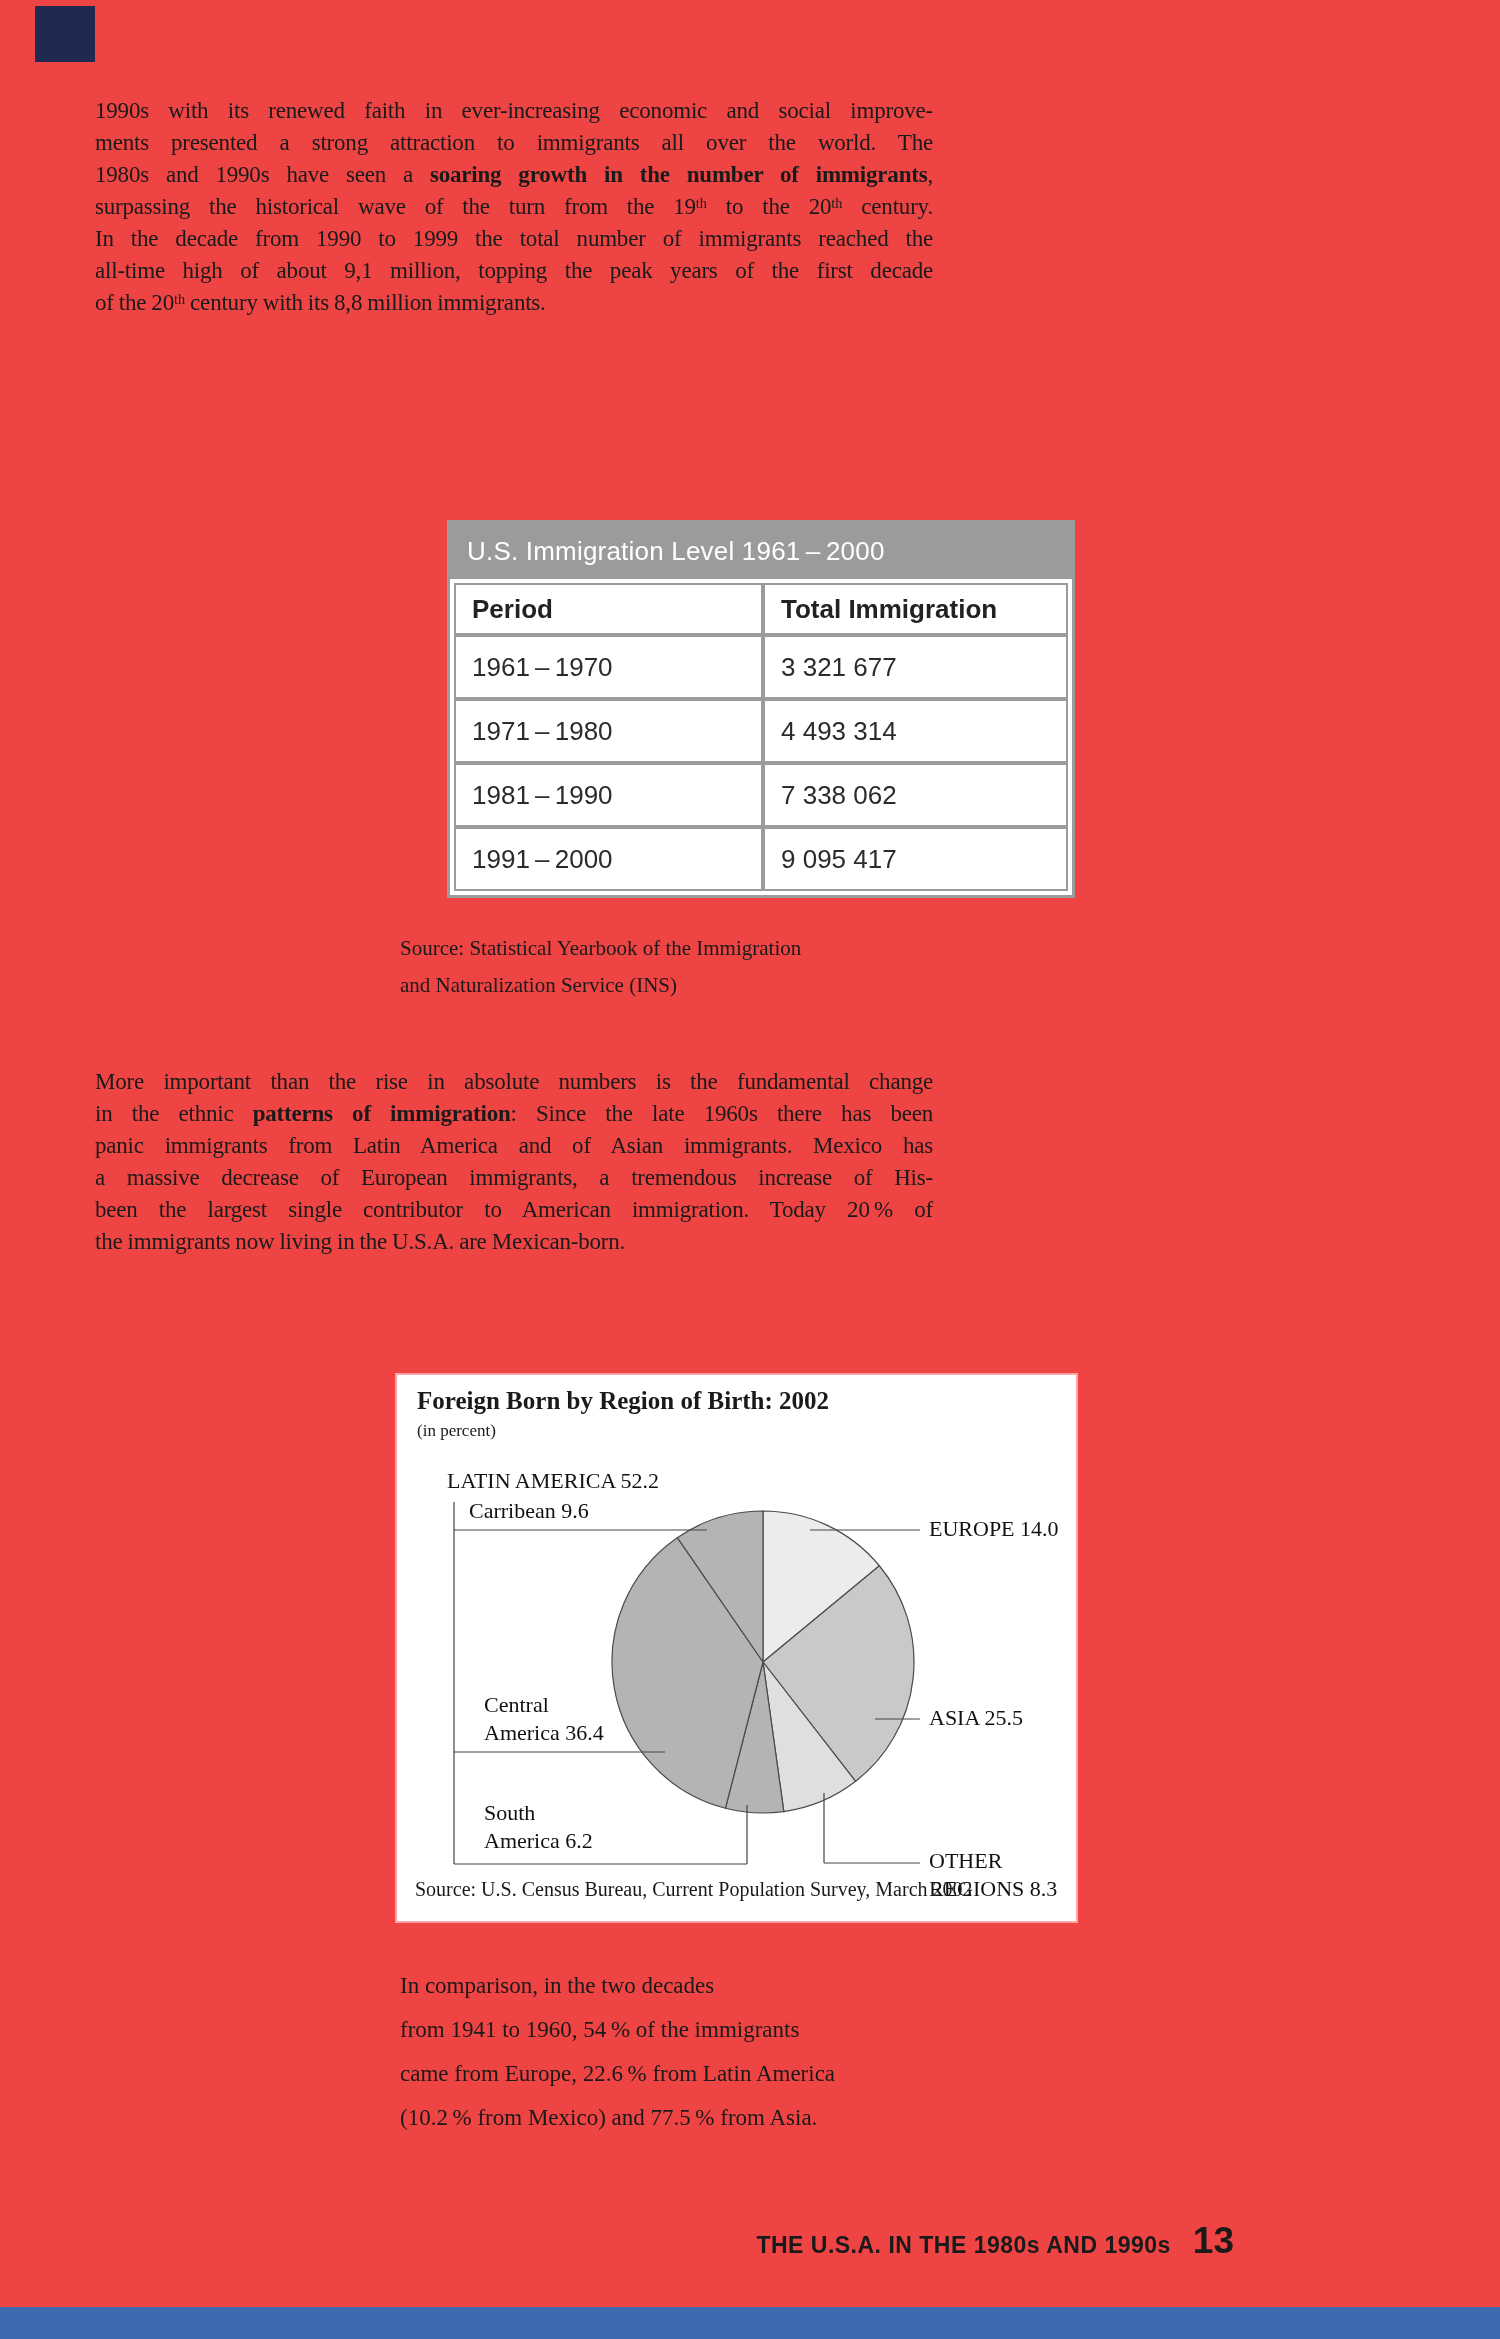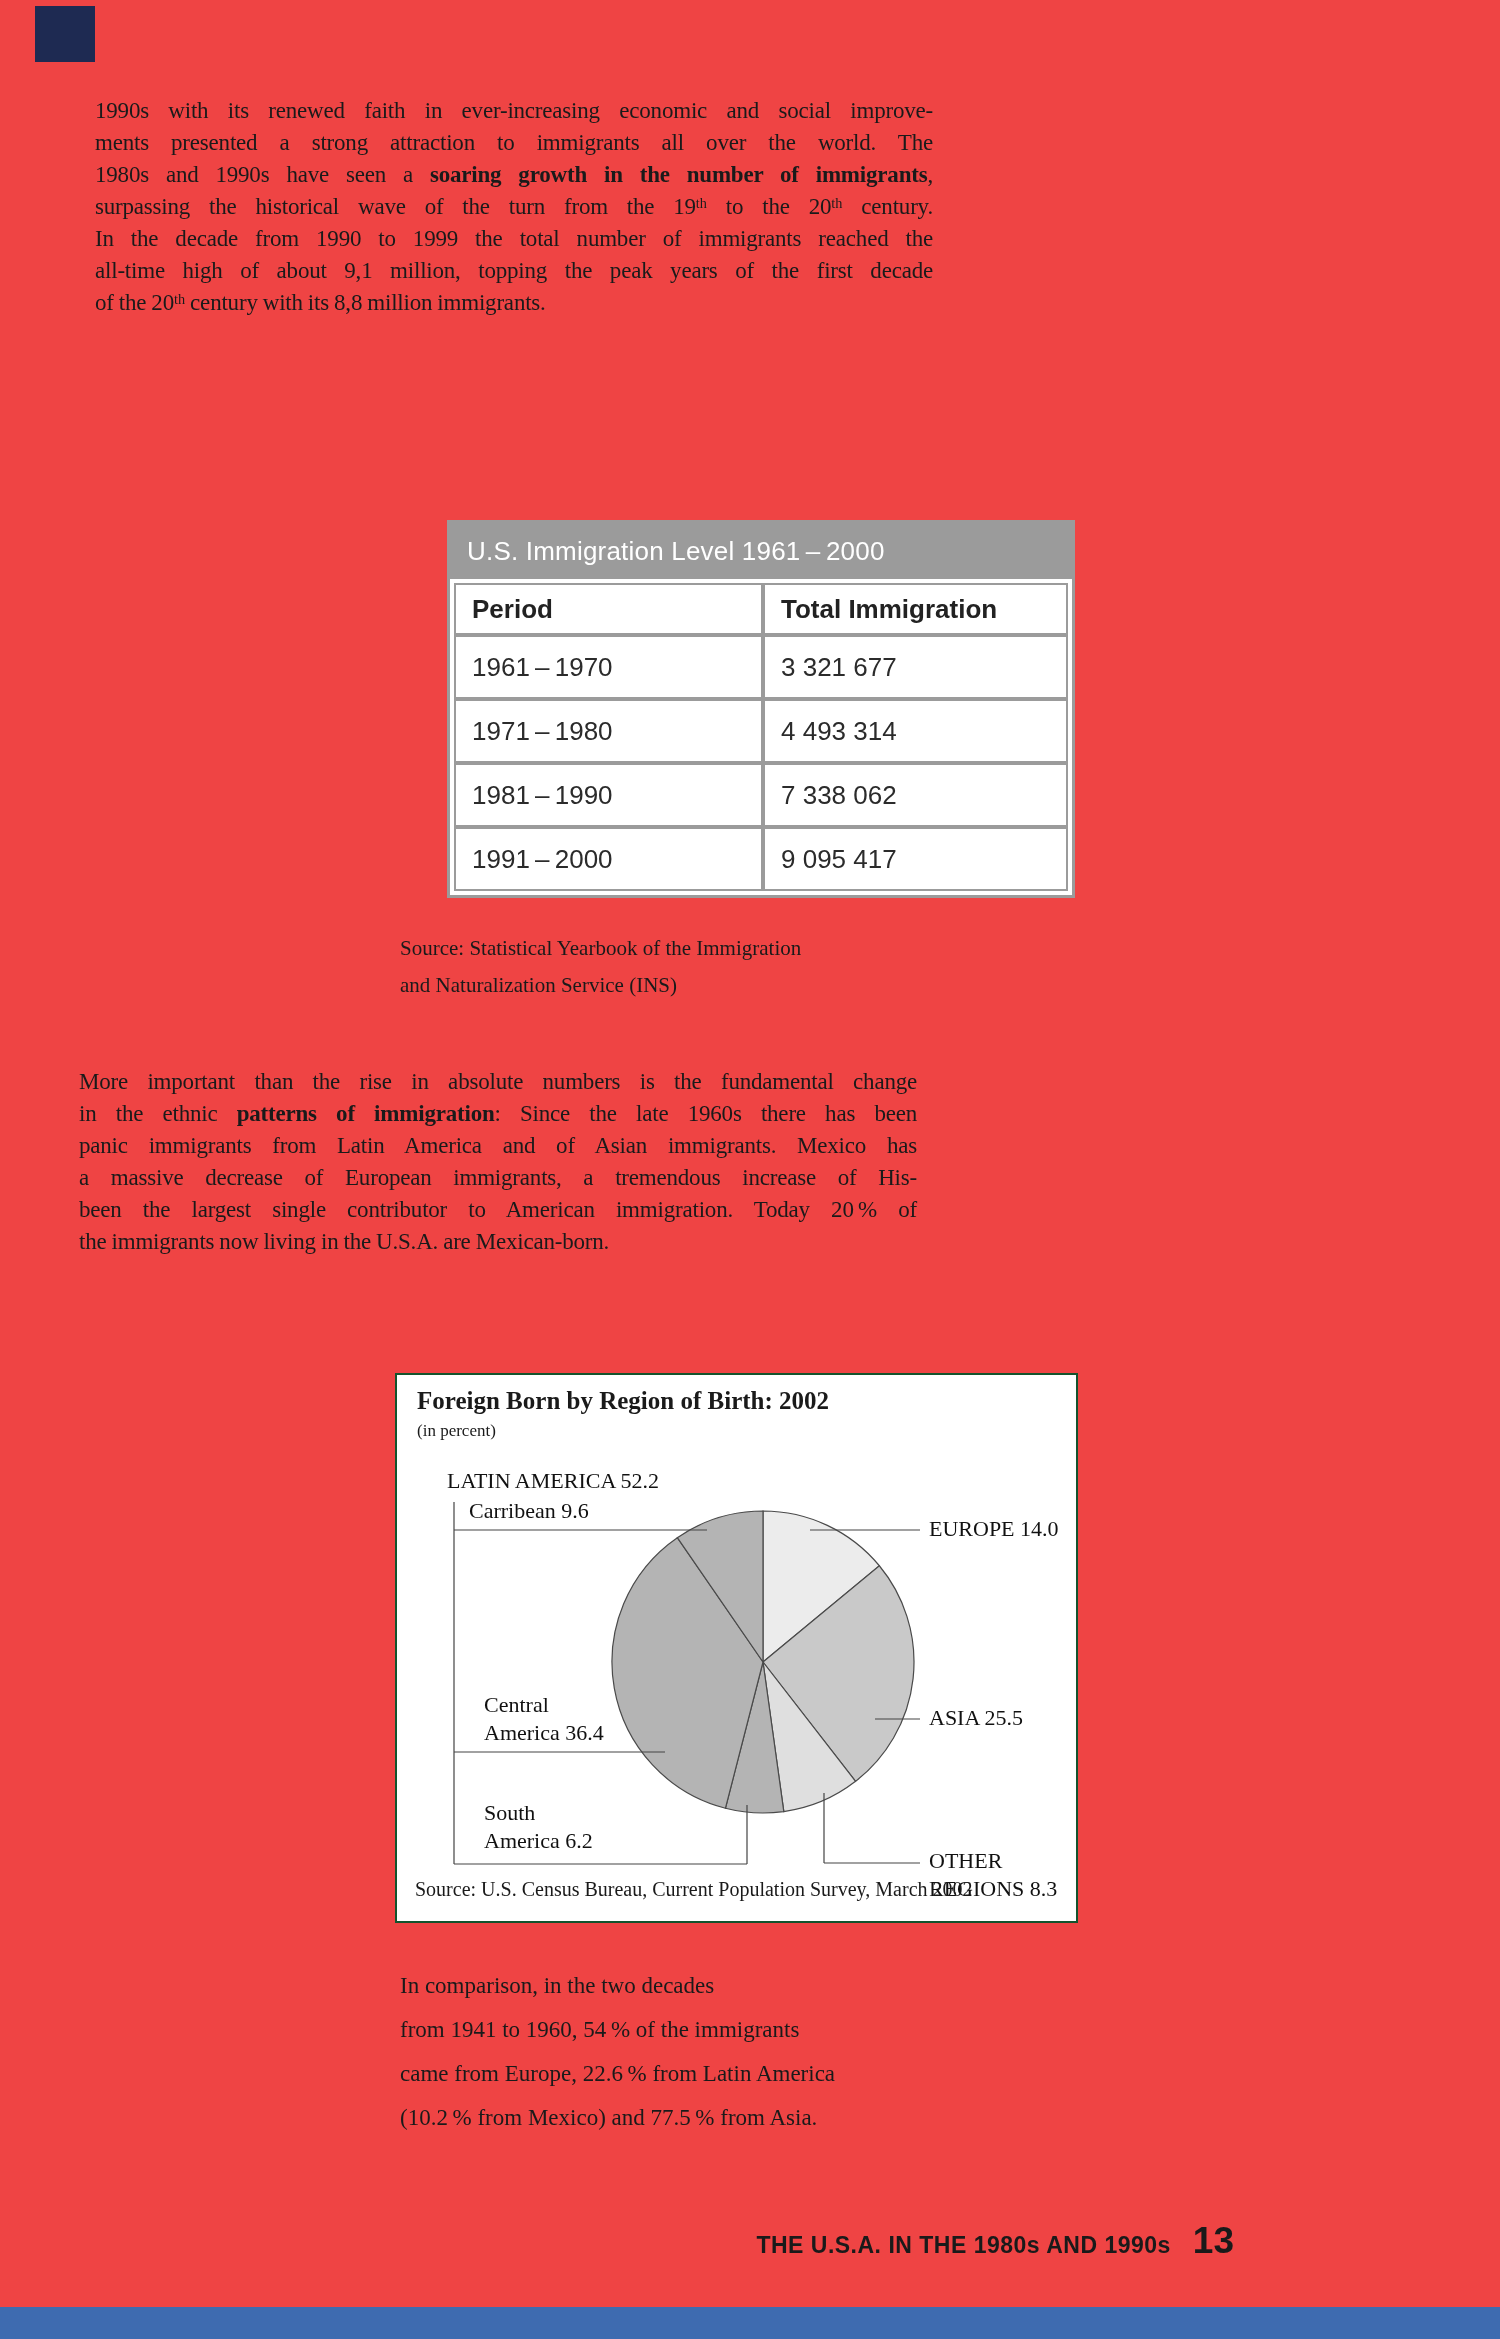--- a/index.html
+++ b/index.html
@@ -13,42 +13,42 @@
 
   
   .para{position:absolute;}
   .para .tline{height:32px;line-height:32px;font-size:23px;letter-spacing:-0.2px;word-spacing:-0.5px;}
   .para.justify .tline{text-align:justify;text-align-last:justify;}
   .para.justify .tline:last-child{text-align-last:left;}
   .seg-b{font-weight:700;}
   .seg-sup{font-size:62%;position:relative;top:-0.45em;letter-spacing:0;}
 
   #paragraph-1{left:95px;top:95px;width:838px;}
-  #paragraph-2{left:79px;top:1066px;width:838px;font-family:Liberation Serif, serif;}
+  #paragraph-2{left:95px;top:1066px;width:838px;font-family:Liberation Serif, serif;}
   #paragraph-3{left:400px;top:1964px;width:640px;}
   #paragraph-3 .tline{height:44px;line-height:44px;letter-spacing:0;word-spacing:0;}
 
   
   #immigration-table{position:absolute;left:447px;top:520px;width:628px;
       border:3px solid #9b9b9b;background:#ffffff;box-sizing:border-box;
       font-family:"Liberation Sans", sans-serif;}
   #table-title-band{height:56px;background:#9b9b9b;color:#ffffff;font-size:26px;
       display:flex;align-items:center;padding-left:17px;letter-spacing:0.2px;}
   #table-grid{display:grid;grid-template-columns:309px 1fr;padding:4px;}
   .tcell{border:2px solid #9b9b9b;display:flex;align-items:center;padding-left:16px;
       font-size:26px;color:#2b2b2b;height:50px;box-sizing:content-box;}
   .tcell.head{font-weight:700;color:#222;height:48px;}
   .tcell.data{height:60px;}
 
   #table-source-note{position:absolute;left:400px;top:930px;font-size:21px;}
   #table-source-note .tline{height:37px;line-height:37px;}
 
   
   #chart-box{position:absolute;left:395px;top:1373px;width:683px;height:550px;
-      border:2px solid #14532d;box-sizing:border-box;background:#fff;}
+      border:2px solid #fca5a5;box-sizing:border-box;background:#fff;}
   #chart-title{position:absolute;left:20px;top:12px;font-size:25px;font-weight:700;}
   #chart-subtitle{position:absolute;left:20px;top:46px;font-size:17px;}
   #pie-svg{position:absolute;left:0;top:0;}
   .clabel{position:absolute;font-size:22px;line-height:28px;color:#111;white-space:nowrap;}
   #label-latin-america{left:50px;top:92px;}
   #label-carribean{left:72px;top:122px;}
   #label-central-america{left:87px;top:316px;}
   #label-south-america{left:87px;top:424px;}
   #label-europe{left:532px;top:140px;}
   #label-asia{left:532px;top:329px;}

